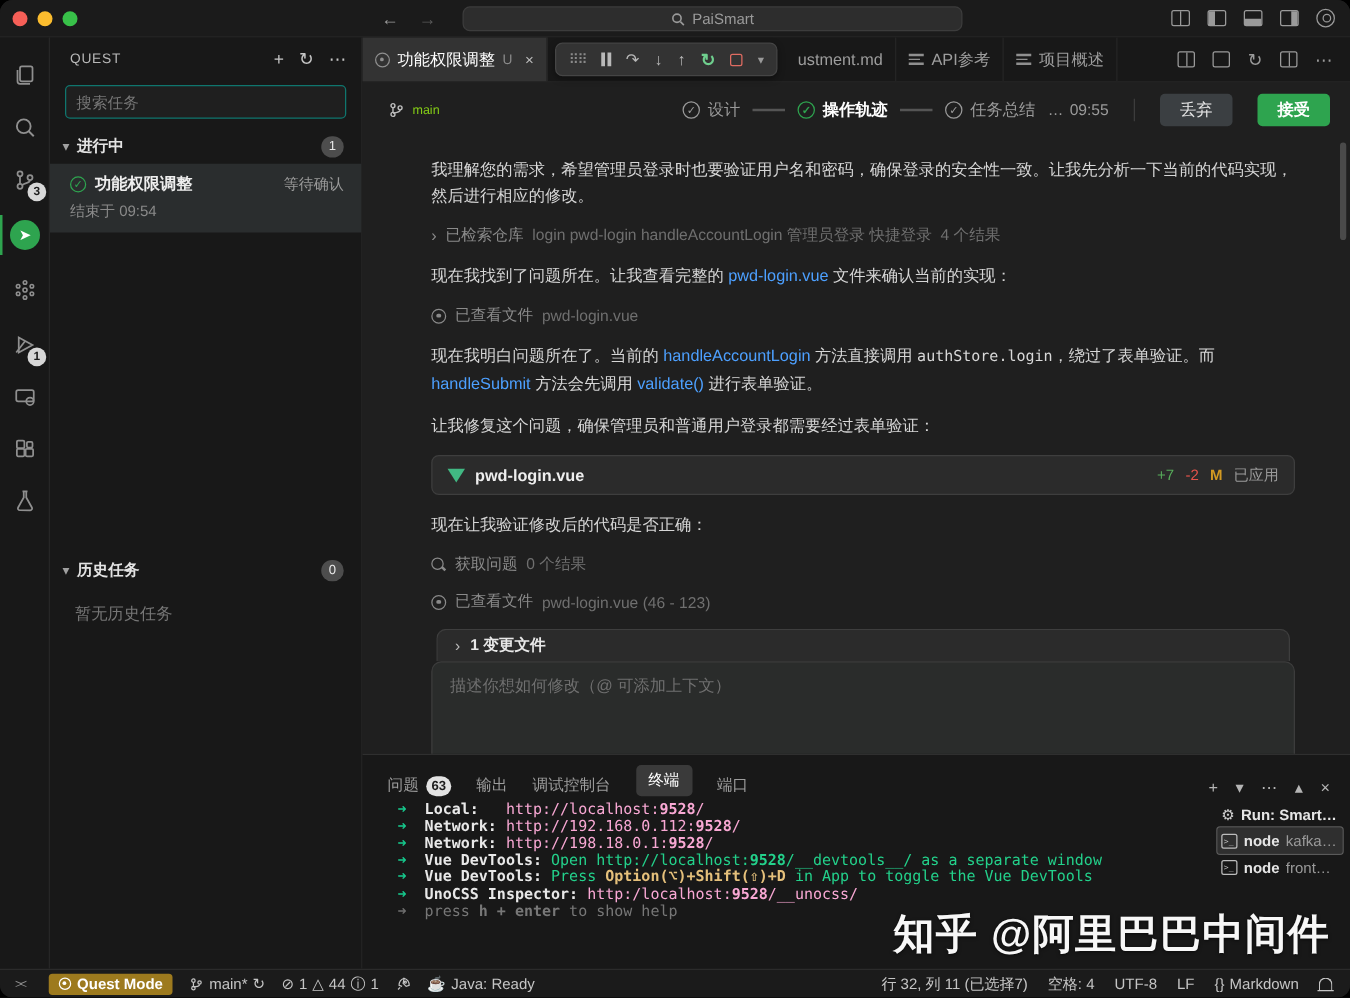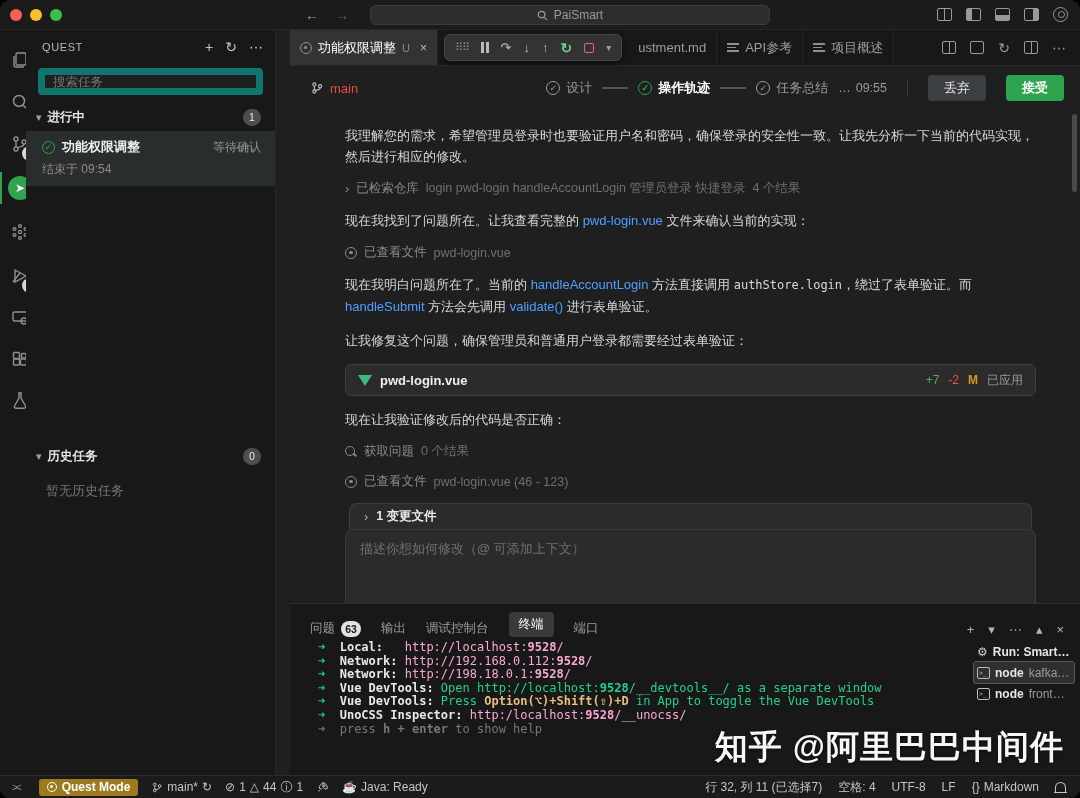--- a/index.html
+++ b/index.html
@@ -25,26 +25,26 @@
 
   
   .activitybar { position:absolute; top:30px; left:0; width:40px; bottom:23px; background:#181818; border-right:1px solid #262626; }
   .ab-item { position:absolute; left:0; width:40px; height:40px; display:flex; align-items:center; justify-content:center; color:#8f8f8f; }
   .ab-item svg { stroke:#8f8f8f; }
   .ab-item.active::before { content:""; position:absolute; left:0; top:4px; bottom:4px; width:2px; background:#2ea44f; }
   .quest-circle { width:24px; height:24px; border-radius:50%; background:#2ea44f; color:#fff; display:flex; align-items:center; justify-content:center; font-size:12px; }
   .ab-badge { position:absolute; right:3px; bottom:3px; min-width:15px; height:15px; border-radius:8px; background:#d7d7d7; color:#1b1b1b; font-size:9.5px; font-weight:bold; display:flex; align-items:center; justify-content:center; padding:0 3px; }
 
   
-  .sidebar { position:absolute; top:30px; left:26px; width:250px; bottom:23px; background:#181818; border-right:1px solid #262626; }
+  .sidebar { position:absolute; top:30px; left:40px; width:250px; bottom:23px; background:#181818; border-right:1px solid #262626; }
   .sb-head { height:34px; display:flex; align-items:center; padding:0 12px 0 16px; }
   .sb-title { font-size:11px; letter-spacing:.6px; color:#b8b8b8; }
   .sb-actions { margin-left:auto; display:flex; gap:12px; color:#c5c5c5; font-size:14px; }
   .sb-actions span{ cursor:pointer; }
-  .task-search { margin:4px 12px 10px 12px; height:27px; background:#1f1f1f; border:7px solid #0f766e; border-radius:4px; display:flex; align-items:center; padding:0 8px; }
+  .task-search { margin:4px 12px 10px 12px; height:27px; background:#1f1f1f; border:1px solid #0f766e; border-radius:4px; display:flex; align-items:center; padding:0 8px; }
   .task-search input { background:transparent; border:none; outline:none; color:#cccccc; font-size:12.5px; width:100%; font-family:"Liberation Sans",sans-serif; }
   .task-search input::placeholder { color:#767676; }
   .sec-row { height:24px; display:flex; align-items:center; padding:0 14px 0 10px; gap:6px; color:#e3e3e3; font-weight:bold; font-size:12.5px; }
   .sec-chevron { color:#a0a0a0; font-size:11px; font-weight:normal; }
   .sec-badge { margin-left:auto; min-width:18px; height:17px; border-radius:9px; background:#4d4d4d; color:#e8e8e8; font-size:10.5px; font-weight:normal; display:flex; align-items:center; justify-content:center; padding:0 5px; }
   .task-item { margin-top:2px; background:#2a2d2e; padding:7px 14px 8px 16px; cursor:pointer; }
   .ti-row1 { display:flex; align-items:center; gap:7px; }
   .ti-check { width:13px; height:13px; border-radius:50%; border:1.4px solid #2ea44f; color:#2ea44f; font-size:9px; display:flex; align-items:center; justify-content:center; }
   .ti-title { color:#eeeeee; font-weight:bold; font-size:13px; }
   .ti-status { margin-left:auto; color:#9a9a9a; font-size:12px;font-family:Liberation Serif, serif; }
@@ -74,21 +74,21 @@
   .dt-stop { width:10px; height:10px; border:1.8px solid #e06c62; border-radius:2px; }
   .dt-chevron { color:#9a9a9a; font-size:10px; }
   .tab-spacer { flex:1; }
   .editor-actions { display:flex; align-items:center; gap:14px; padding:0 14px; color:#9a9a9a; }
   .ea { width:14px; height:13px; border:1.2px solid #9a9a9a; border-radius:2px; position:relative; }
   .ea.split::before{ content:""; position:absolute; left:6px; top:0; bottom:0; width:1.2px; background:#9a9a9a; }
   .ea.noborder { border:none; font-size:14px; width:auto; height:auto; }
 
   
   .qheader { height:44px; display:flex; align-items:center; padding:0 16px 0 20px; }
-  .branch-wrap { display:flex; align-items:center; gap:6px; color:#ef4444; font-size:13px; }
+  .branch-wrap { display:flex; align-items:center; gap:6px; color:#84cc16; font-size:10px; }
   .qsteps { margin-left:auto; display:flex; align-items:center; gap:10px; }
   .qstep { display:flex; align-items:center; gap:6px; color:#9a9a9a; font-size:13px; }
   .qstep .chk { width:14px; height:14px; border-radius:50%; border:1.4px solid #9a9a9a; color:#9a9a9a; font-size:9px; display:flex; align-items:center; justify-content:center; }
   .qstep.current { color:#ffffff; font-weight:bold; }
   .qstep.current .chk { border-color:#2ea44f; color:#2ea44f; }
   .qconn { width:26px; height:1.5px; background:#555; }
   .qtime { color:#9a9a9a; font-size:12.5px; display:flex; gap:5px; align-items:center; }
   .qdivider { width:1px; height:18px; background:#3c3c3c; margin:0 10px; }
   .btn { height:26px; padding:0 16px; border-radius:4px; font-size:13px; display:flex; align-items:center; cursor:pointer; }
   .btn.discard { background:#3b3f42; color:#e8e8e8; margin-right:10px; }

